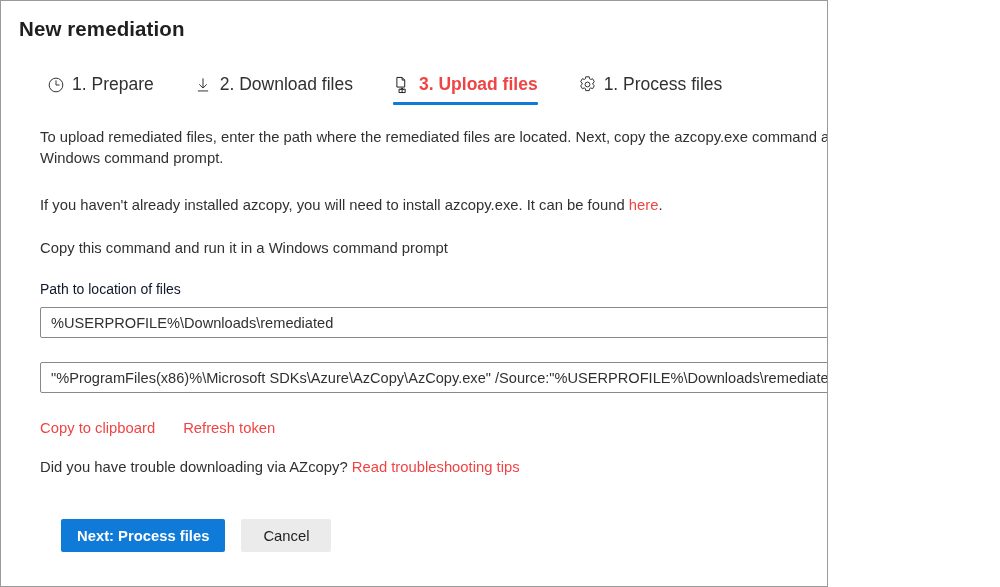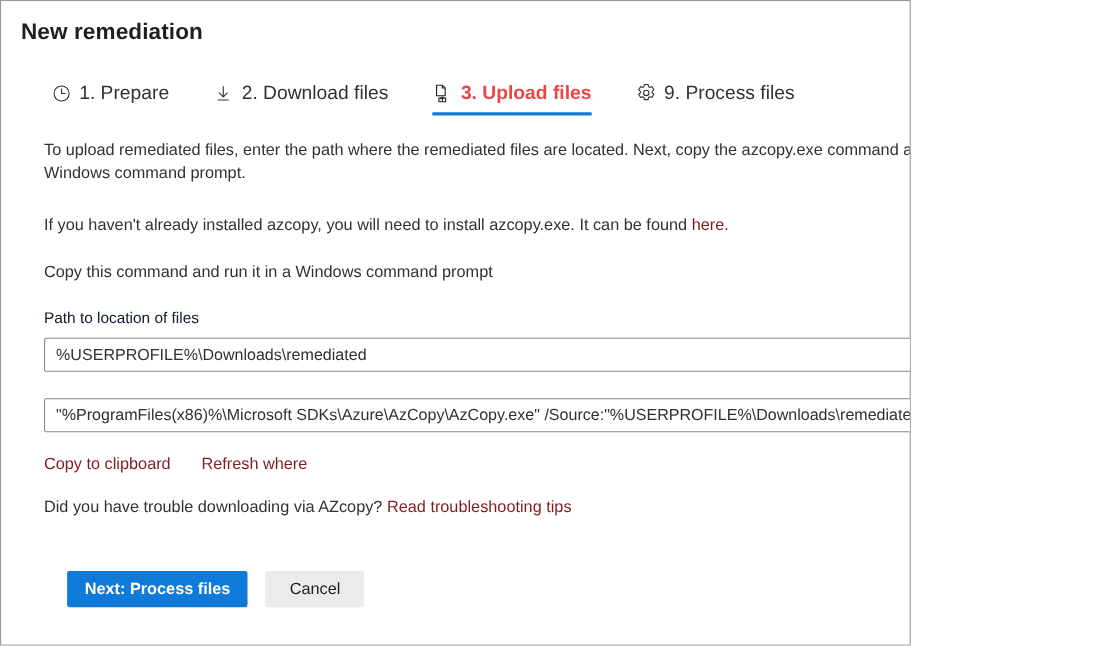--- a/index.html
+++ b/index.html
@@ -116,21 +116,21 @@
   }
   .para {
     font-size: 14.8px;
     color: #323130;
     line-height: 1.44;
     margin: 0 0 25px 0;
     max-width: 880px;
   }
   .para.tight { margin-bottom: 22px; }
   a.link, .link {
-    color: #7f1d1d;
+    color: #ef4444;
     text-decoration: none;
     cursor: pointer;
   }
 
   .field-label {
     font-size: 14px;
     color: #0f172a;
     margin: 0 0 10px 0;
   }
 
@@ -148,21 +148,21 @@
     color: #323130;
     outline: none;
   }
   .text-field::placeholder { color: #a19f9d; }
   .field-gap { height: 24px; }
 
   .link-row {
     display: flex;
     align-items: center;
     gap: 28px;
-    margin-top: 21px;
+    margin-top: 27px;
   }
   .link-row .link { font-size: 14.8px; }
 
   .trouble-row {
     margin-top: 23px;
     font-size: 14.8px;
     color: #323130;
   }
 
   
@@ -254,21 +254,21 @@
       <span class="tab-underline"></span>
     </button>
 
     <button class="tab">
       <span class="tab-icon">
         <svg width="19" height="19" viewBox="0 0 20 20" fill="none" aria-hidden="true">
           <path d="M8.15 1.9 h3.7 l.33 2.06 1.27.74 1.93-.8 1.85 3.2 -1.6 1.33 0 1.47 1.6 1.33 -1.85 3.2 -1.93-.8 -1.27.74 -.33 2.06 h-3.7 l-.33-2.06 -1.27-.74 -1.93.8 -1.85-3.2 1.6-1.33 0-1.47 -1.6-1.33 1.85-3.2 1.93.8 1.27-.74z" stroke="#323130" stroke-width="1.05" fill="none" stroke-linejoin="round"></path>
           <circle cx="10" cy="10" r="2.55" stroke="#323130" stroke-width="1.05" fill="none"></circle>
         </svg>
       </span>
-      <span class="tab-label">9. Process files</span>
+      <span class="tab-label">1. Process files</span>
     </button>
 
   </div>
 
   <div class="content">
 
     <p class="para">To upload remediated files, enter the path where the remediated files are located. Next, copy the azcopy.exe command and run in a Windows command prompt.</p>
 
     <p class="para tight"><span>If you haven't already installed azcopy, you will need to install azcopy.exe. It can be found </span><a class="link">here</a><span>.</span></p>
 
@@ -277,21 +277,21 @@
     <div class="field-label">Path to location of files</div>
 
     <input class="text-field" type="text" value="%USERPROFILE%\Downloads\remediated" style="">
 
     <div class="field-gap"></div>
 
     <input class="text-field" type="text" value="&quot;%ProgramFiles(x86)%\Microsoft SDKs\Azure\AzCopy\AzCopy.exe&quot; /Source:&quot;%USERPROFILE%\Downloads\remediated&quot; /Dest:&quot;https://s..." style="">
 
     <div class="link-row">
       <a class="link">Copy to clipboard</a>
-      <a class="link">Refresh where</a>
+      <a class="link">Refresh token</a>
     </div>
 
     <div class="trouble-row"><span>Did you have trouble downloading via AZcopy? </span><a class="link">Read troubleshooting tips</a></div>
 
   </div>
 
   <div class="button-row">
     <button class="btn btn-primary">Next: Process files</button>
     <button class="btn btn-secondary">Cancel</button>
   </div>

